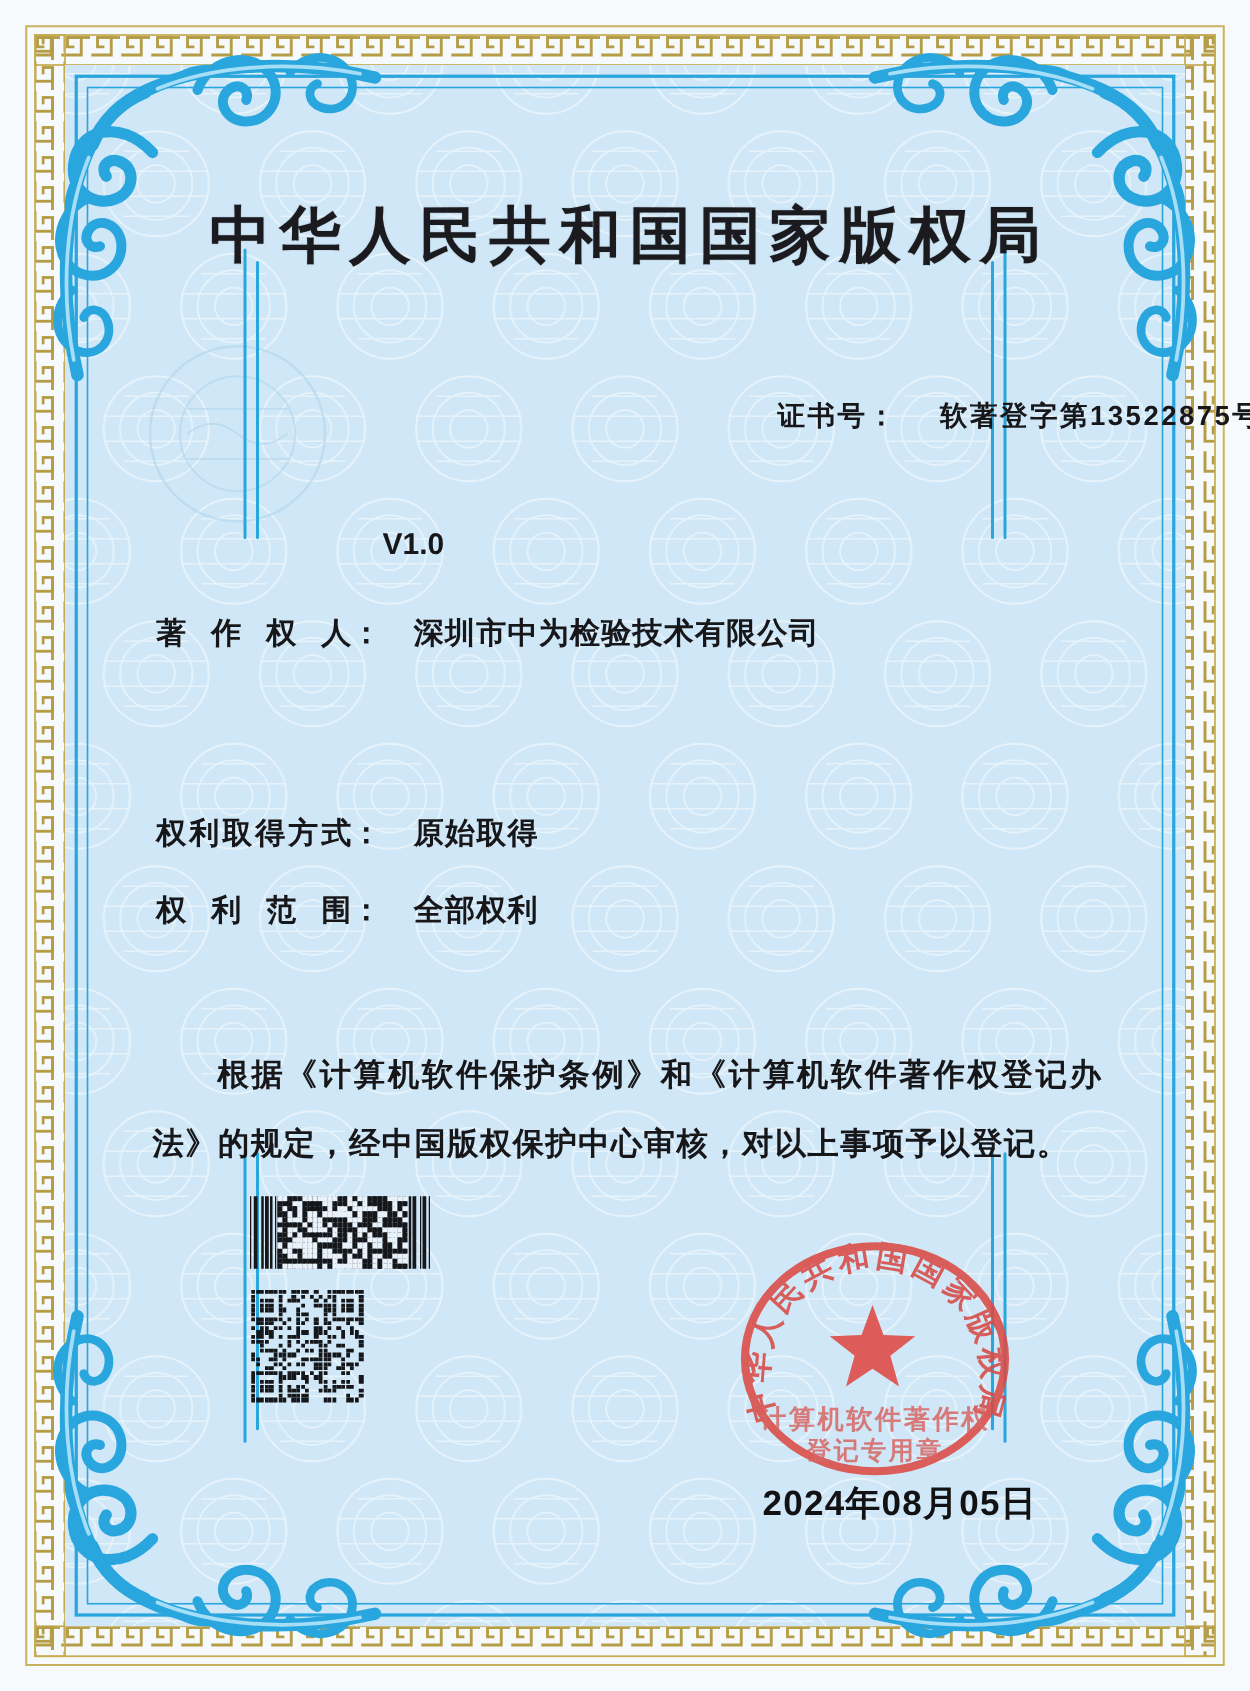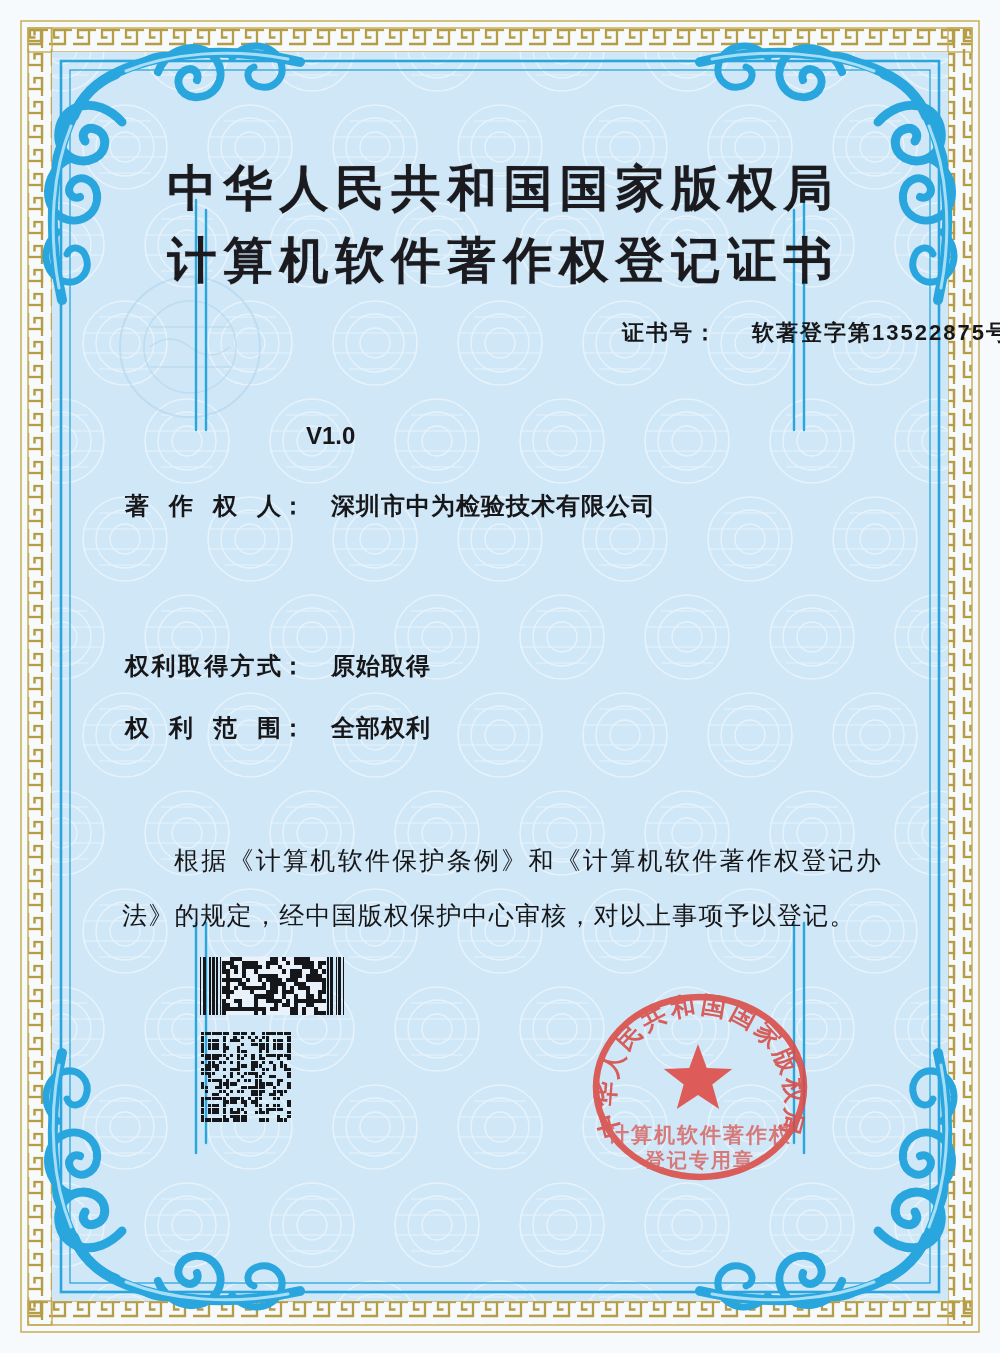--- a/index.html
+++ b/index.html
@@ -17,21 +17,21 @@
   .title1{top:156px;}
   .title2{top:228px;}
   .certno{top:318px;left:622px;font-weight:700;font-size:22px;color:var(--text);letter-spacing:2px;white-space:nowrap;}
   .certno .val{margin-left:34px;}
   .field{left:125px;font-weight:700;font-size:24px;color:var(--text);white-space:nowrap;}
   .flabel{display:inline-block;width:156px;text-align:justify;text-align-last:justify;vertical-align:top;}
   .fcolon{display:inline-block;vertical-align:top;}
   .fvalue{margin-left:26px;letter-spacing:1px;vertical-align:top;}
   .f0{top:380px;} .f0b{top:422px;left:306px;font-weight:700;font-size:24px;color:var(--text);}
   .f1{top:490px;} .f2{top:650px;} .f3{top:712px;} .f4{top:764px;}
-  .para{left:122px;top:833px;width:760px;font-weight:400;font-size:25px;line-height:55px;
+  .para{left:122px;top:833px;width:760px;font-weight:700;font-size:25px;line-height:55px;
         color:var(--text);letter-spacing:1.2px;text-indent:52px;text-align:justify;}
   .code{background:transparent;}
   .code i{position:absolute;display:block;background:#15171a;}
   .barcode{left:200px;top:957px;width:148px;height:58px;}
   .qr{left:201px;top:1032px;width:90px;height:90px;}
   .date{left:610px;top:1184px;font-weight:700;font-size:28px;letter-spacing:1px;color:#121215;}
 </style>
 </head>
 <body>
 
@@ -114,21 +114,20 @@
       <text font-size="25" font-weight="bold" fill="#d84a45" letter-spacing="3.5" font-family="Liberation Serif, serif">
         <textPath href="#sealArc" startOffset="50%" text-anchor="middle">中华人民共和国国家版权局</textPath>
       </text>
       <polygon fill="#e04843" points="698,1044 706.8,1067.9 732.2,1068.9 712.3,1084.6 719.2,1109.1 698,1095 676.8,1109.1 683.7,1084.6 663.8,1068.9 689.2,1067.9"></polygon>
       <text x="700" y="1142" text-anchor="middle" font-size="21" font-weight="bold" fill="#d8544f" letter-spacing="2" opacity="0.85">计算机软件著作权</text>
       <text x="700" y="1167" text-anchor="middle" font-size="20" font-weight="bold" fill="#d8544f" letter-spacing="2" opacity="0.85">登记专用章</text>
     </g>
   </svg>
 
   <div class="abs title title1">中华人民共和国国家版权局</div>
-  <div class="abs title title2">计算机软件著作权登记证书</div>
 
   <div class="abs certno">
     <span>证书号：</span><span class="val">软著登字第13522875号</span>
   </div>
 
   <div class="abs f0b">V1.0</div>
 
   <div class="abs field f2">
     <span class="flabel">权利取得方式</span><span class="fcolon">：</span><span class="fvalue">原始取得</span>
   </div>
@@ -876,14 +875,15 @@
       <i style="left: 39.6px; top: 86.4px; width: 3.3px; height: 3.3px;"></i>
       <i style="left: 43.2px; top: 86.4px; width: 3.3px; height: 3.3px;"></i>
       <i style="left: 57.6px; top: 86.4px; width: 3.3px; height: 3.3px;"></i>
       <i style="left: 61.2px; top: 86.4px; width: 3.3px; height: 3.3px;"></i>
       <i style="left: 64.8px; top: 86.4px; width: 3.3px; height: 3.3px;"></i>
       <i style="left: 75.6px; top: 86.4px; width: 3.3px; height: 3.3px;"></i>
       <i style="left: 79.2px; top: 86.4px; width: 3.3px; height: 3.3px;"></i>
       <i style="left: 82.8px; top: 86.4px; width: 3.3px; height: 3.3px;"></i>
     </div>
 
+  <div class="abs date">2024年08月05日</div>
 
 </div>
 
 </body></html>

